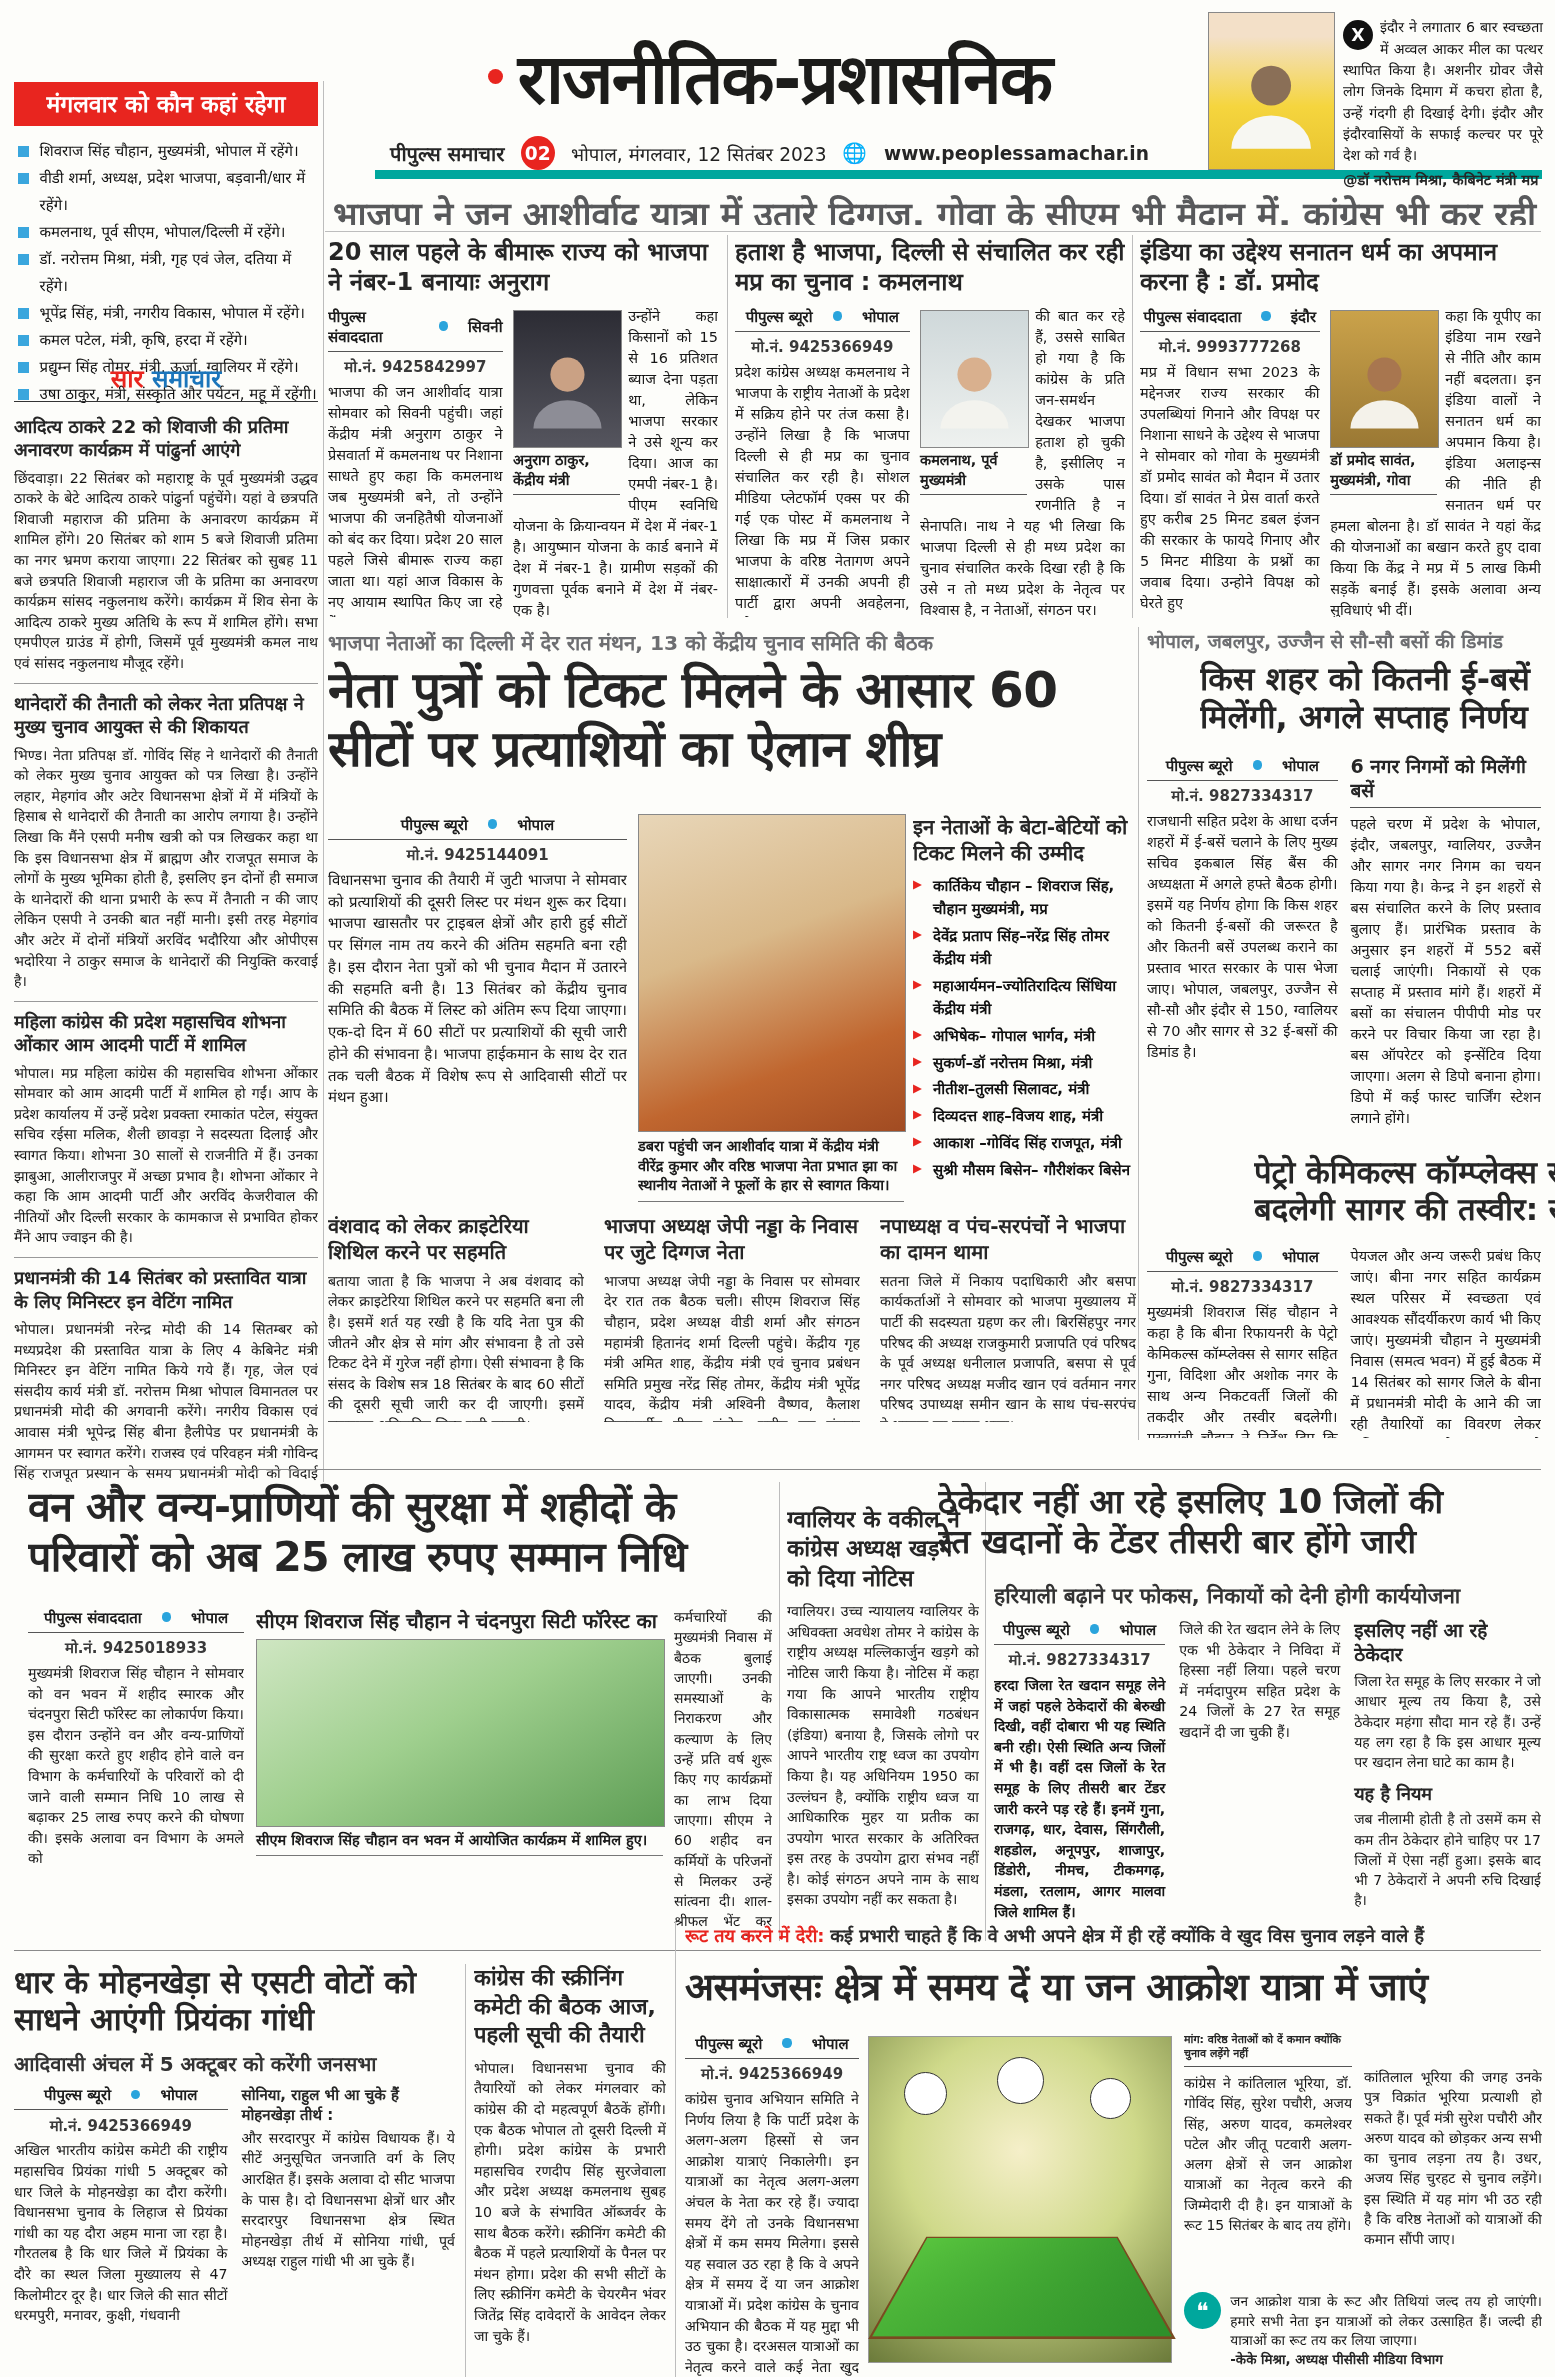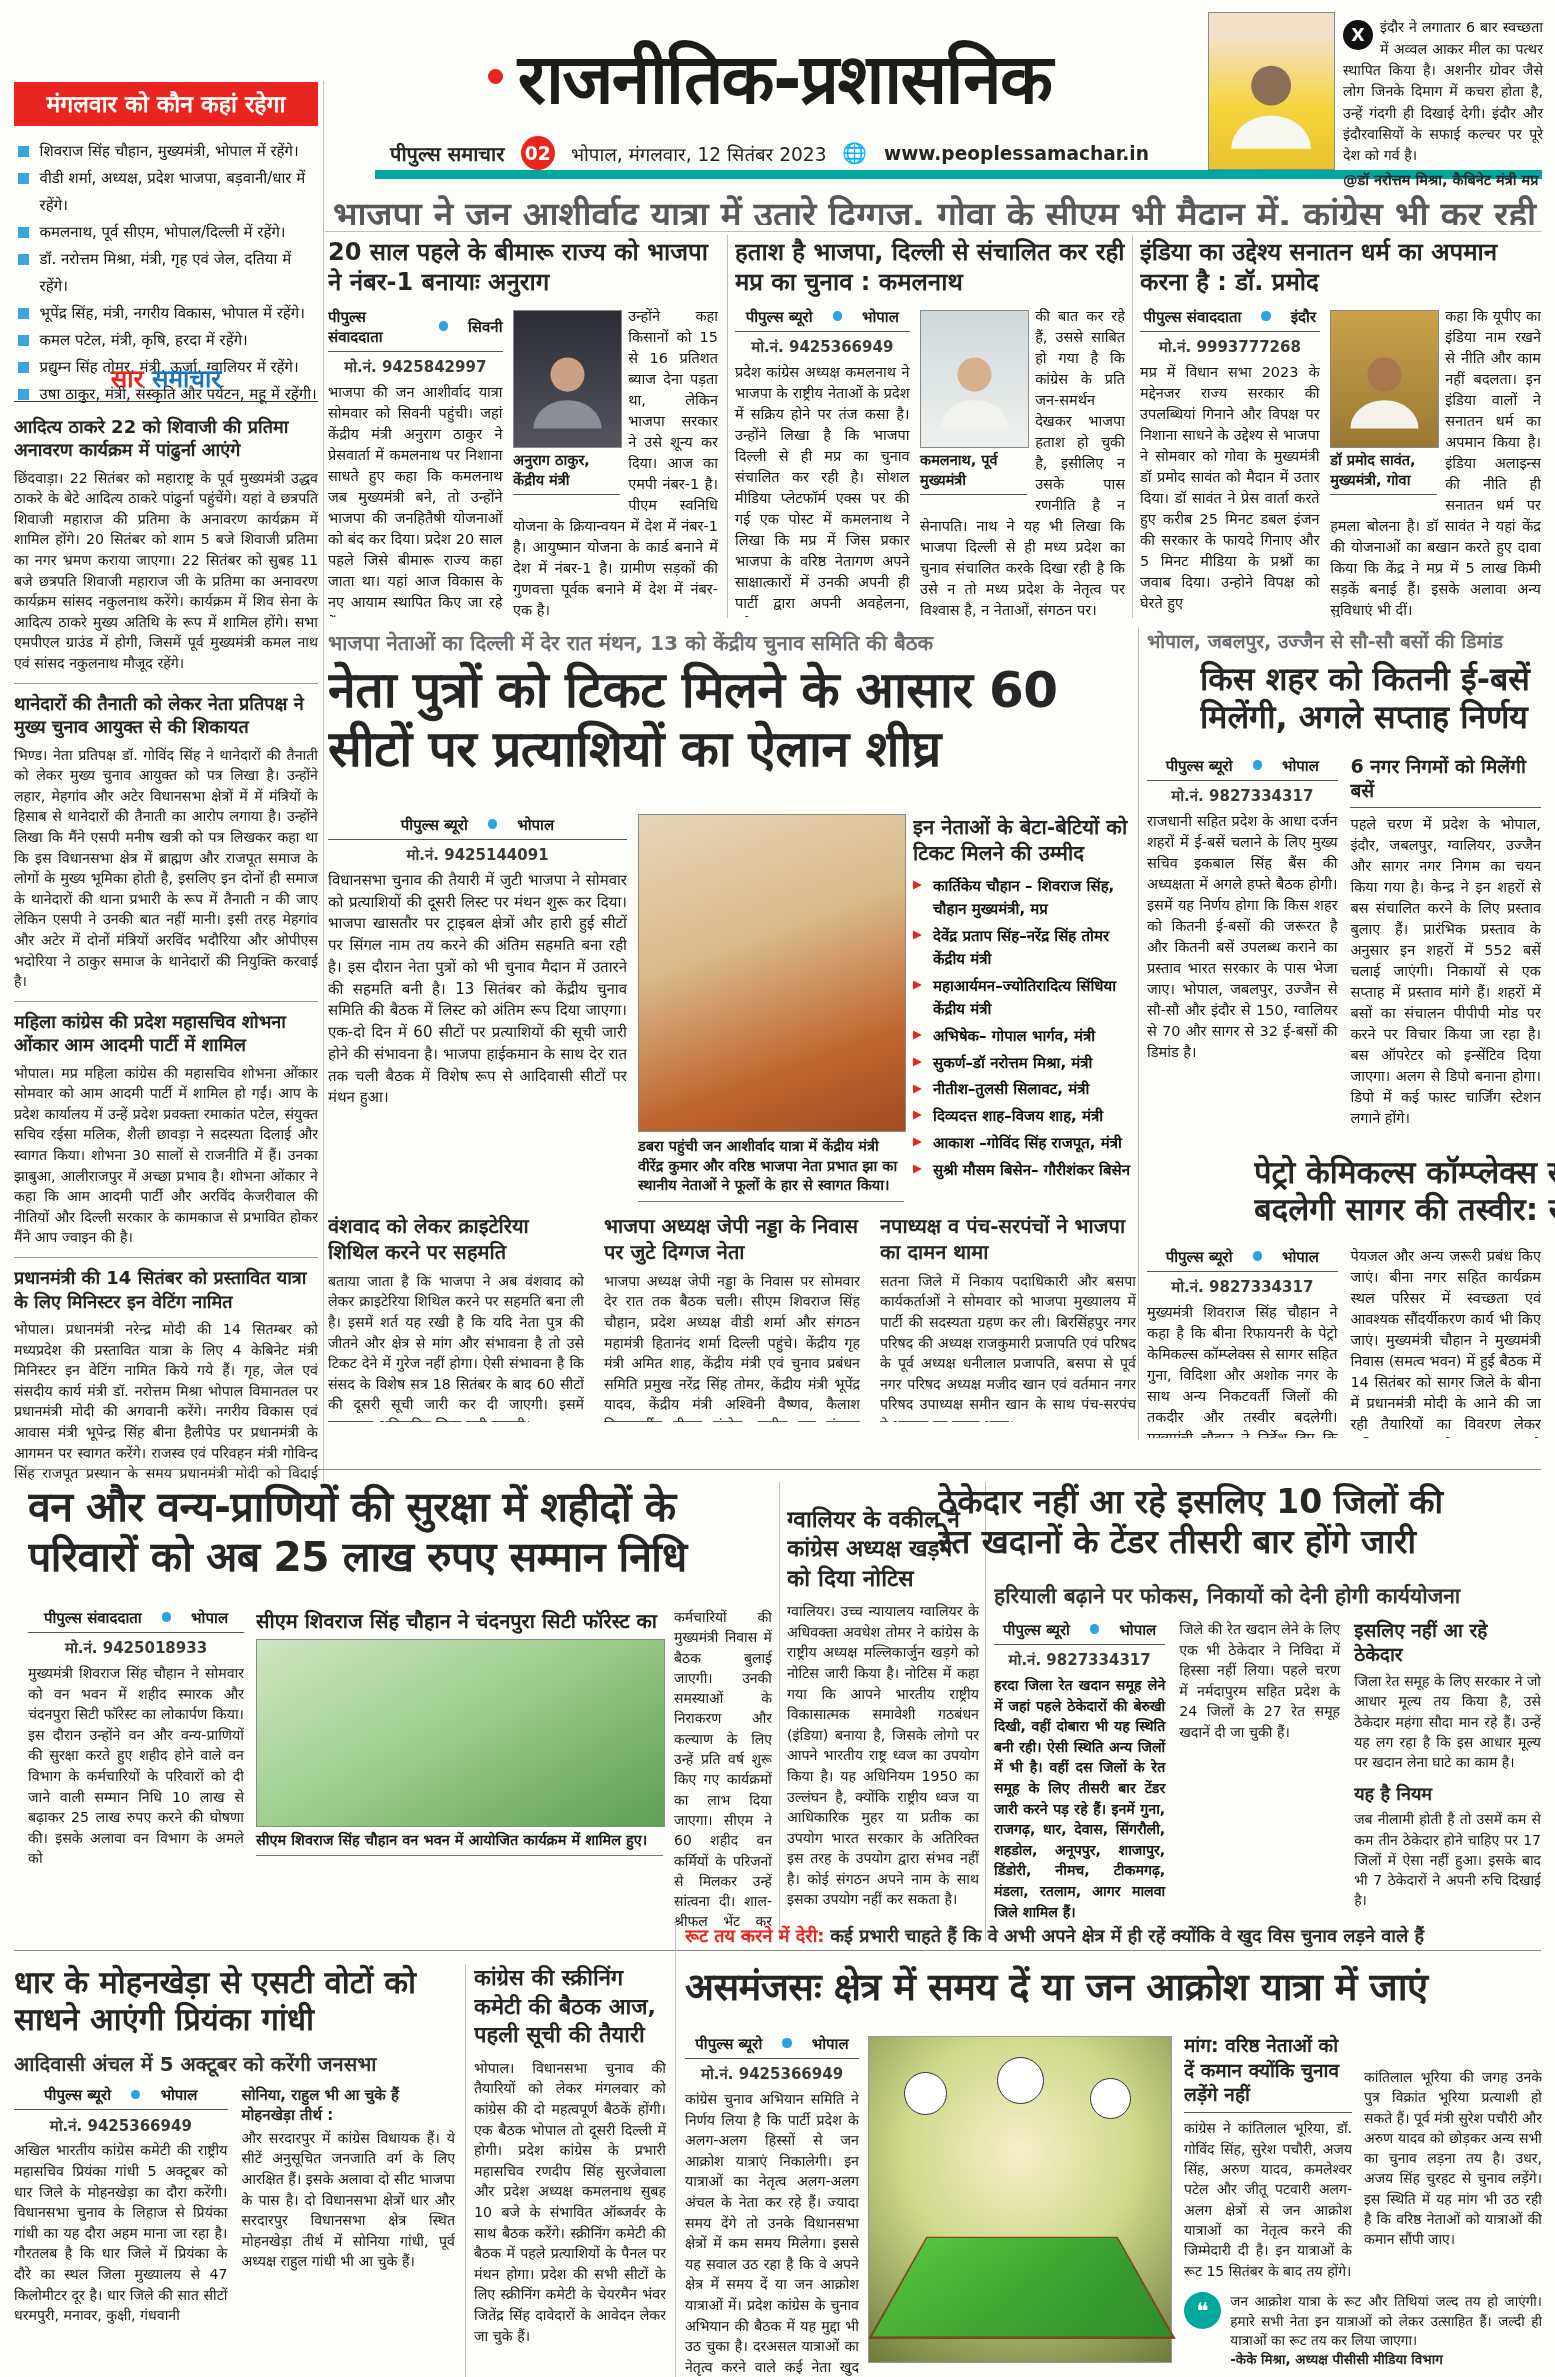--- a/index.html
+++ b/index.html
@@ -372,21 +372,21 @@
   </div>
 
   <div class="abs" style="left:868px;top:2036px;width:302px;height:325px;background:radial-gradient(circle at 50% 35%,#f5efc9 0%,#cfd98a 45%,#6b7a3a 100%);border:1.2px solid #999;">
     <div style="position:absolute;left:35px;top:35px;width:41px;height:41px;border-radius:50%;background:#fff;border:1.7px solid #333;"></div>
     <div style="position:absolute;left:128px;top:20.3px;width:45px;height:45px;border-radius:50%;background:#fff;border:1.7px solid #333;"></div>
     <div style="position:absolute;left:221px;top:41px;width:39px;height:39px;border-radius:50%;background:#fff;border:1.7px solid #333;"></div>
     <div style="position:absolute;left:35px;bottom:23px;width:232px;height:122px;background:linear-gradient(135deg,#58c43e,#2e8f2a);border:2.3px solid #7a4a20;transform:perspective(174px) rotateX(40deg);"></div>
   </div>
 
   <div class="abs clip" style="left:1184px;top:2033px;width:168px;height:250px;">
-    <div class="hl" style="font-size:19px;line-height:1.3;border-bottom:1.2px solid #555;padding-bottom:4.6px;margin-bottom:5.8px;">मांग: वरिष्ठ नेताओं को दें कमान क्योंकि चुनाव लड़ेंगे नहीं</div>
+    <div class="hl" style="font-size:11px;line-height:1.3;border-bottom:1.2px solid #555;padding-bottom:4.6px;margin-bottom:5.8px;">मांग: वरिष्ठ नेताओं को दें कमान क्योंकि चुनाव लड़ेंगे नहीं</div>
     <div class="body" style="font-size:14px;">कांग्रेस ने कांतिलाल भूरिया, डॉ. गोविंद सिंह, सुरेश पचौरी, अजय सिंह, अरुण यादव, कमलेश्वर पटेल और जीतू पटवारी अलग-अलग क्षेत्रों से जन आक्रोश यात्राओं का नेतृत्व करने की जिम्मेदारी दी है। इन यात्राओं के रूट 15 सितंबर के बाद तय होंगे।</div>
   </div>
   <div class="abs body clip" style="left:1364px;top:2067px;width:178px;height:215px;font-size:14px;">कांतिलाल भूरिया की जगह उनके पुत्र विक्रांत भूरिया प्रत्याशी हो सकते हैं। पूर्व मंत्री सुरेश पचौरी और अरुण यादव को छोड़कर अन्य सभी का चुनाव लड़ना तय है। उधर, अजय सिंह चुरहट से चुनाव लड़ेंगे। इस स्थिति में यह मांग भी उठ रही है कि वरिष्ठ नेताओं को यात्राओं की कमान सौंपी जाए।</div>
 
   <div class="abs" style="left:1184px;top:2292px;width:358px;height:81px;display:flex;gap:9.3px;align-items:flex-start;">
     <span class="quoteicon">❝</span>
     <div>
       <div class="body clip" style="font-size:13.6px;height:58px;">जन आक्रोश यात्रा के रूट और तिथियां जल्द तय हो जाएंगी। हमारे सभी नेता इन यात्राओं को लेकर उत्साहित हैं। जल्दी ही यात्राओं का रूट तय कर लिया जाएगा।</div>
       <div class="hl" style="font-size:13.4px;">-केके मिश्रा, अध्यक्ष पीसीसी मीडिया विभाग</div>
     </div>

